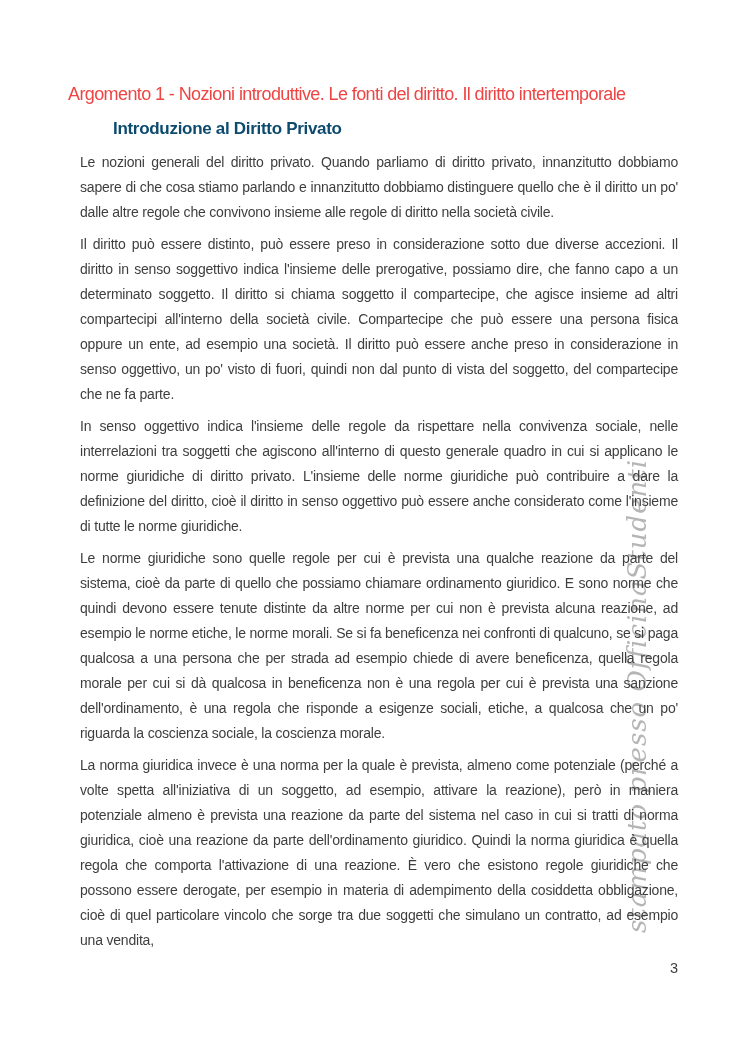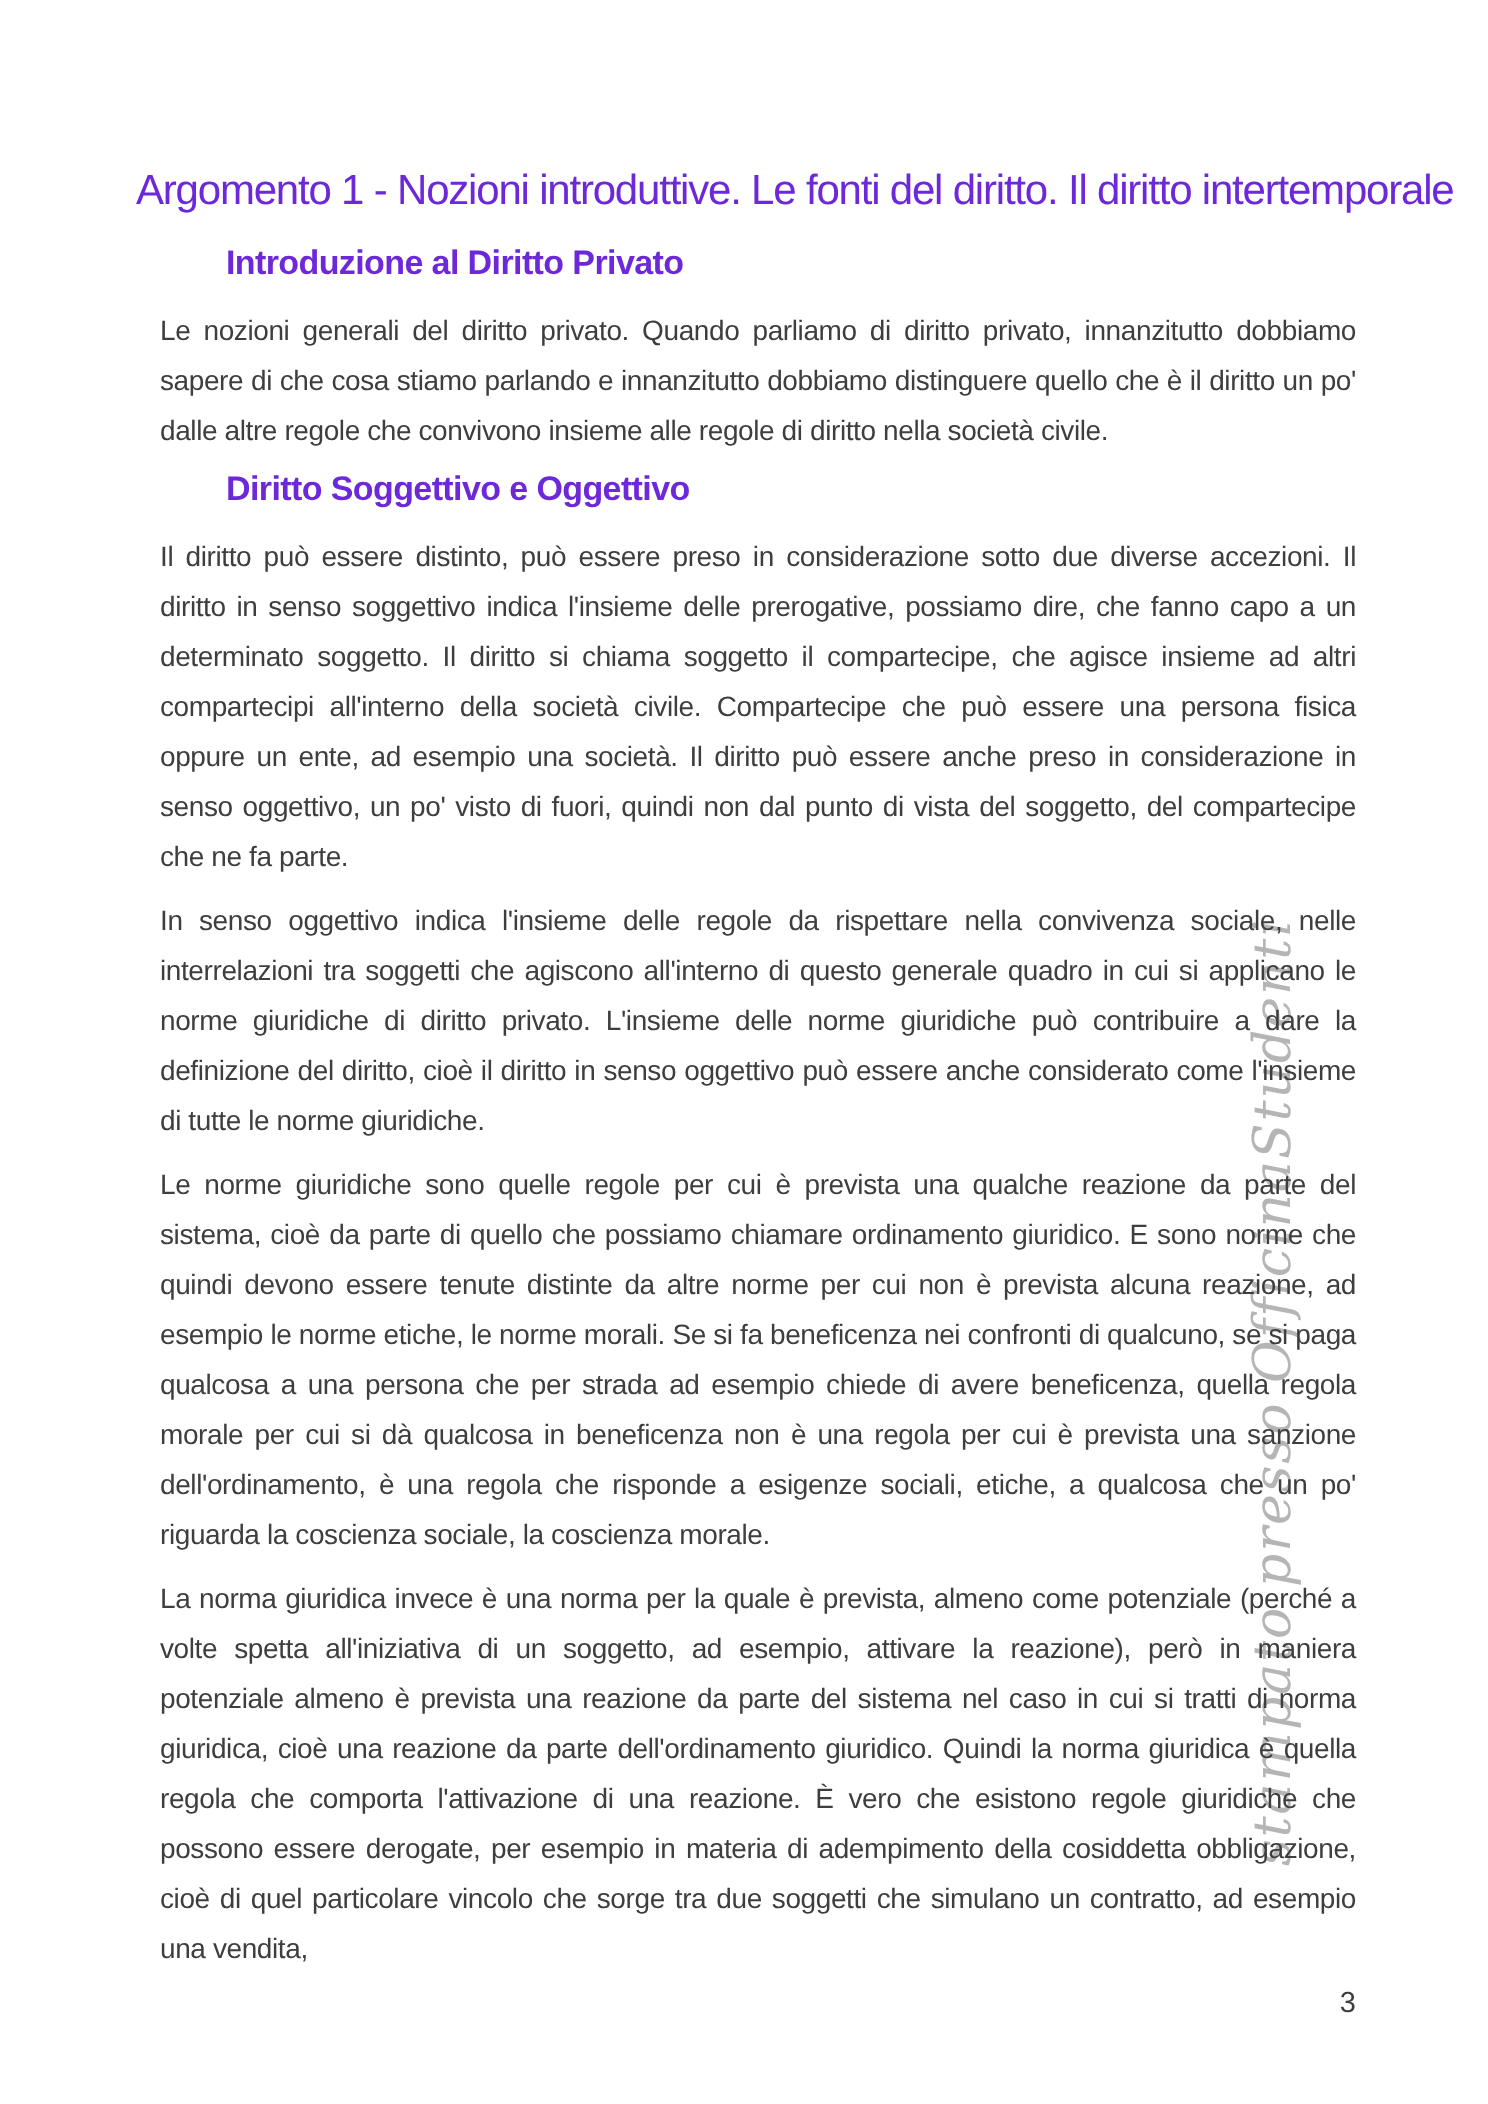--- a/index.html
+++ b/index.html
@@ -18,32 +18,32 @@
     color: #3e3e3e;
     box-sizing: border-box;
     padding: 84px 66px 18px 68px;
   }
   .content {
     position: relative;
     z-index: 2;
   }
   h1.doc-title {
     margin: 0 0 14px 0;
-    font-size: 21px;
+    font-size: 18px;
     font-weight: 400;
     letter-spacing: -0.6px;
     white-space: nowrap;
-    color: #6d28d9;
+    color: #ef4444;
   }
   h2.section-heading {
     margin: 4px 0 11px 45px;
     font-size: 17px;
     font-weight: 700;
     letter-spacing: -0.3px;
-    color: #6d28d9;
+    color: #0c4a6e;
   }
   p.body-par {
     margin: 0 0 7px 12px;
     font-size: 14px;
     line-height: 25px;
     letter-spacing: -0.2px;
     text-align: justify;
     color: #3e3e3e;
   }
   .page-number {
@@ -78,21 +78,20 @@
   <div class="watermark">stampato presso OfficinaStudenti</div>
 
   <div class="content">
 
     <h1 class="doc-title">Argomento 1 - Nozioni introduttive. Le fonti del diritto. Il diritto intertemporale</h1>
 
     <h2 class="section-heading">Introduzione al Diritto Privato</h2>
 
     <p class="body-par">Le nozioni generali del diritto privato. Quando parliamo di diritto privato, innanzitutto dobbiamo sapere di che cosa stiamo parlando e innanzitutto dobbiamo distinguere quello che è il diritto un po' dalle altre regole che convivono insieme alle regole di diritto nella società civile.</p>
 
-    <h2 class="section-heading">Diritto Soggettivo e Oggettivo</h2>
 
     <p class="body-par">Il diritto può essere distinto, può essere preso in considerazione sotto due diverse accezioni. Il diritto in senso soggettivo indica l'insieme delle prerogative, possiamo dire, che fanno capo a un determinato soggetto. Il diritto si chiama soggetto il compartecipe, che agisce insieme ad altri compartecipi all'interno della società civile. Compartecipe che può essere una persona fisica oppure un ente, ad esempio una società. Il diritto può essere anche preso in considerazione in senso oggettivo, un po' visto di fuori, quindi non dal punto di vista del soggetto, del compartecipe che ne fa parte.</p>
 
     <p class="body-par">In senso oggettivo indica l'insieme delle regole da rispettare nella convivenza sociale, nelle interrelazioni tra soggetti che agiscono all'interno di questo generale quadro in cui si applicano le norme giuridiche di diritto privato. L'insieme delle norme giuridiche può contribuire a dare la definizione del diritto, cioè il diritto in senso oggettivo può essere anche considerato come l'insieme di tutte le norme giuridiche.</p>
 
 
     <p class="body-par">Le norme giuridiche sono quelle regole per cui è prevista una qualche reazione da parte del sistema, cioè da parte di quello che possiamo chiamare ordinamento giuridico. E sono norme che quindi devono essere tenute distinte da altre norme per cui non è prevista alcuna reazione, ad esempio le norme etiche, le norme morali. Se si fa beneficenza nei confronti di qualcuno, se si paga qualcosa a una persona che per strada ad esempio chiede di avere beneficenza, quella regola morale per cui si dà qualcosa in beneficenza non è una regola per cui è prevista una sanzione dell'ordinamento, è una regola che risponde a esigenze sociali, etiche, a qualcosa che un po' riguarda la coscienza sociale, la coscienza morale.</p>
 
     <p class="body-par">La norma giuridica invece è una norma per la quale è prevista, almeno come potenziale (perché a volte spetta all'iniziativa di un soggetto, ad esempio, attivare la reazione), però in maniera potenziale almeno è prevista una reazione da parte del sistema nel caso in cui si tratti di norma giuridica, cioè una reazione da parte dell'ordinamento giuridico. Quindi la norma giuridica è quella regola che comporta l'attivazione di una reazione. È vero che esistono regole giuridiche che possono essere derogate, per esempio in materia di adempimento della cosiddetta obbligazione, cioè di quel particolare vincolo che sorge tra due soggetti che simulano un contratto, ad esempio una vendita,</p>
 

